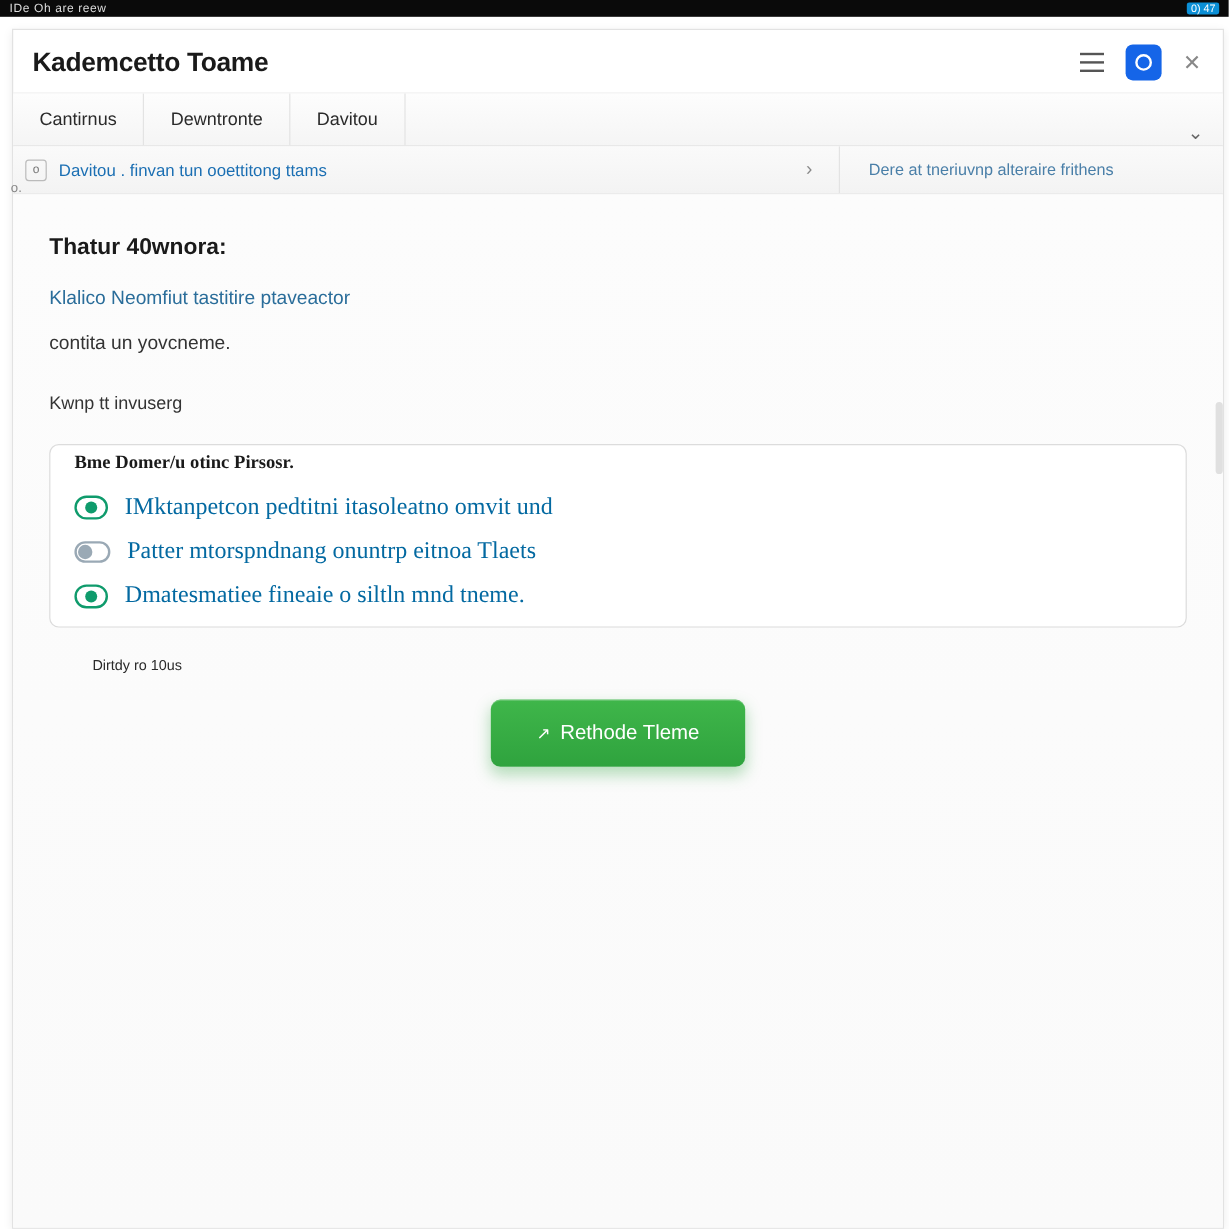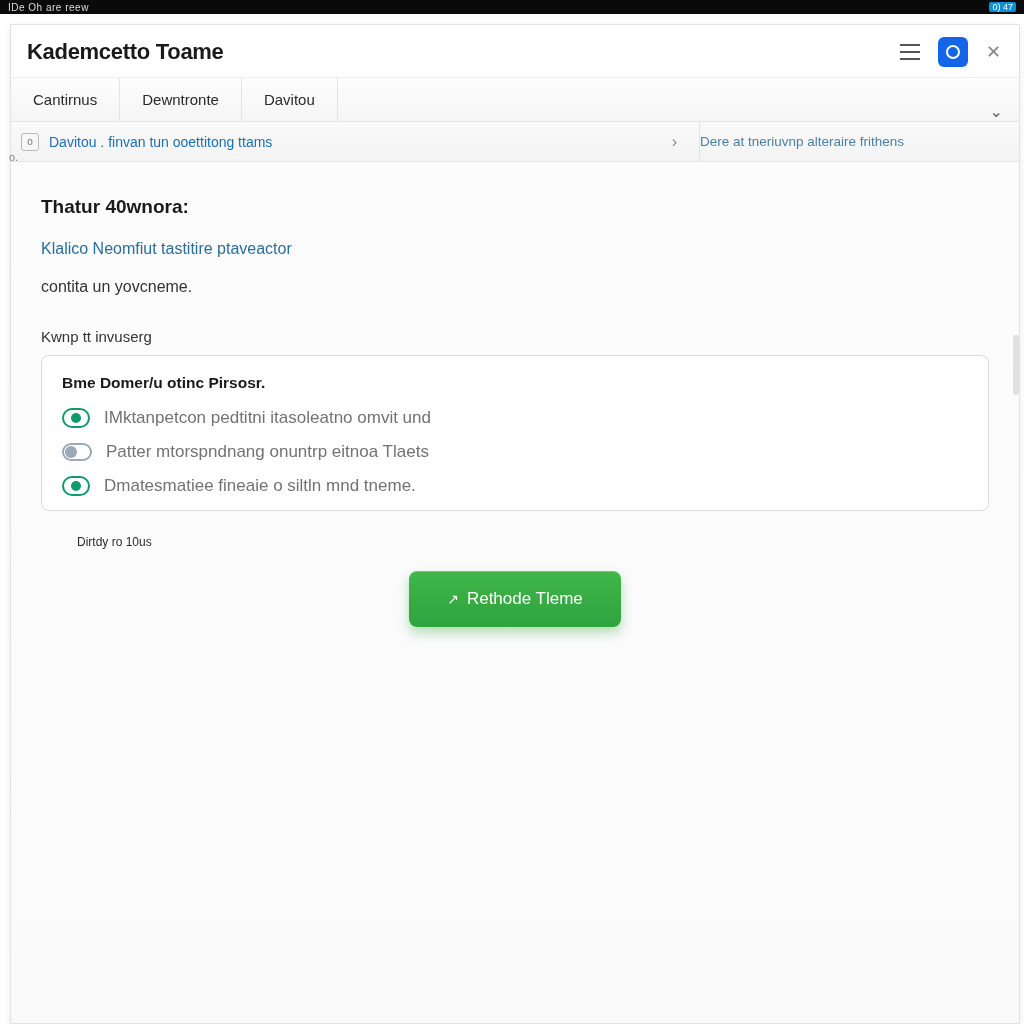--- a/index.html
+++ b/index.html
@@ -79,53 +79,53 @@
   flex:1; display:flex; align-items:center; padding:0 10px;
   font-size: 14px; color:#1b6fb3; gap:6px;
 }
 .sub-prefix {
   display:inline-flex; width:18px; height:18px; border:1px solid #bbb; border-radius:3px;
   align-items:center; justify-content:center; font-size:10px; color:#777; margin-right:4px;
 }
 .sub-arrow { margin-left:auto; color:#888; font-size:16px; padding-right:12px; }
 .subheader-right {
   width: 320px; border-left:1px solid #e3e3e3; display:flex; align-items:center;
-  padding:0 0; font-size:13.5px; color:#4a7fa8;
+  padding:0 24px; font-size:13.5px; color:#4a7fa8;
 }
 .content {
   padding: 34px 30px 0 30px;
   flex:1;
   background: linear-gradient(#fcfcfc, #fafafa);
 }
 .section-heading {
   font-size: 19px; font-weight:700; color:#1a1a1a; margin-bottom:22px;
 }
 .desc-line1 { font-size:16px; color:#2a6d9a; margin-bottom:20px; }
 .desc-line2 { font-size:16px; color:#333; margin-bottom:32px; }
-.sub-label { font-size:15px; color:#333; font-weight:500; margin-bottom:10px; }
+.sub-label { font-size:15px; color:#333; font-weight:500; margin-bottom:25px; }
 .option-panel {
-  border:1px solid #dcdcdc; border-radius:8px; padding:18px 20px 14px 20px;
-  background:#fff; margin-bottom:24px;
+  border:1px solid #dcdcdc; border-radius:8px; padding:6px 20px 14px 20px;
+  background:#fff; margin-bottom:24px;font-family:Liberation Serif, serif;
 }
 .panel-title { font-size:15.5px; font-weight:700; color:#1a1a1a; margin-bottom:16px; }
 .opt-row { display:flex; align-items:center; gap:14px; margin-bottom:14px; }
 .opt-row:last-child { margin-bottom:0; }
 .radio-on, .radio-off, .toggle-off {
   width:28px; height:20px; border-radius:10px; display:flex; align-items:center; justify-content:center;
   flex-shrink:0;
 }
 .radio-on { border:2px solid #0f9b6c; }
 .radio-on .dot { width:10px; height:10px; border-radius:50%; background:#0f9b6c; }
 .toggle-off {
   width:30px; height:18px; border-radius:10px; border:2px solid #9aa9b5; position:relative;
 }
 .toggle-off .knob {
   width:12px; height:12px; border-radius:50%; background:#9aa9b5; position:absolute; left:1px; top:1px;
 }
-.opt-text { font-size:17px; color:#737373; }
+.opt-text { font-size:20px; color:#0369a1; }
 .footer-label { font-size:12px; color:#2a2a2a; margin-bottom:22px;margin-left:36px; }
 .primary-btn {
   display:block; margin: 0 auto;
   background: linear-gradient(#3fb64a,#2fa33e);
   color:#fff; font-size:17px; font-weight:400;
   padding: 18px 38px; border:none; border-radius:8px;
   box-shadow: 0 6px 12px rgba(47,163,62,0.35), inset 0 1px 0 rgba(255,255,255,0.25);
   cursor:pointer;
 }
 .primary-btn .btn-icon { margin-right:8px; font-size:14px; }

